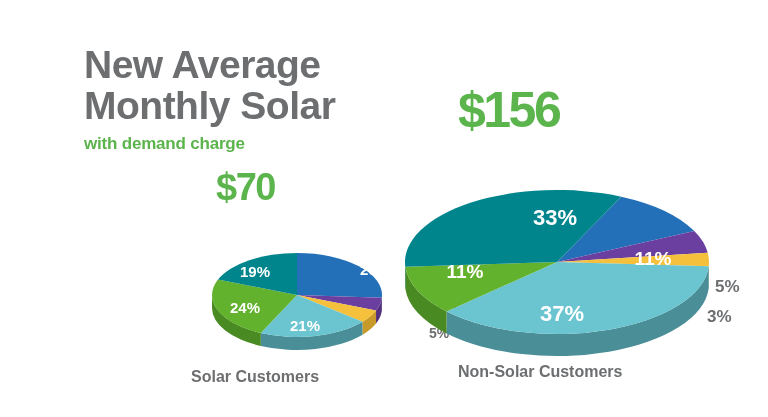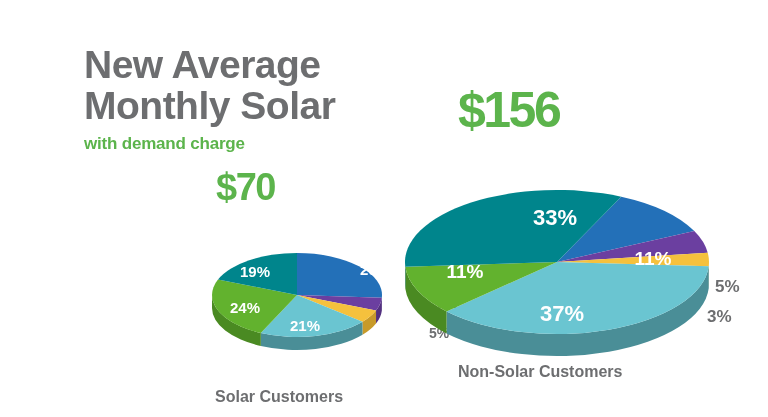--- a/index.html
+++ b/index.html
@@ -74,21 +74,21 @@
   }
 
   
   .caption{
     position:absolute;
     color:#6d6e70;
     font-weight:bold;
     font-size:16px;
     white-space:nowrap;
   }
-  .caption-solar{ left:191px; top:388px;margin-left:24px; }
+  .caption-solar{ left:191px; top:368px; }
   .caption-nonsolar{ left:458px; top:363px; }
 </style>
 </head>
 <body>
 
 <div id="root">
 
   <div class="headline">
     <div class="line">New Average</div>
     <div class="line">Monthly Solar</div>

